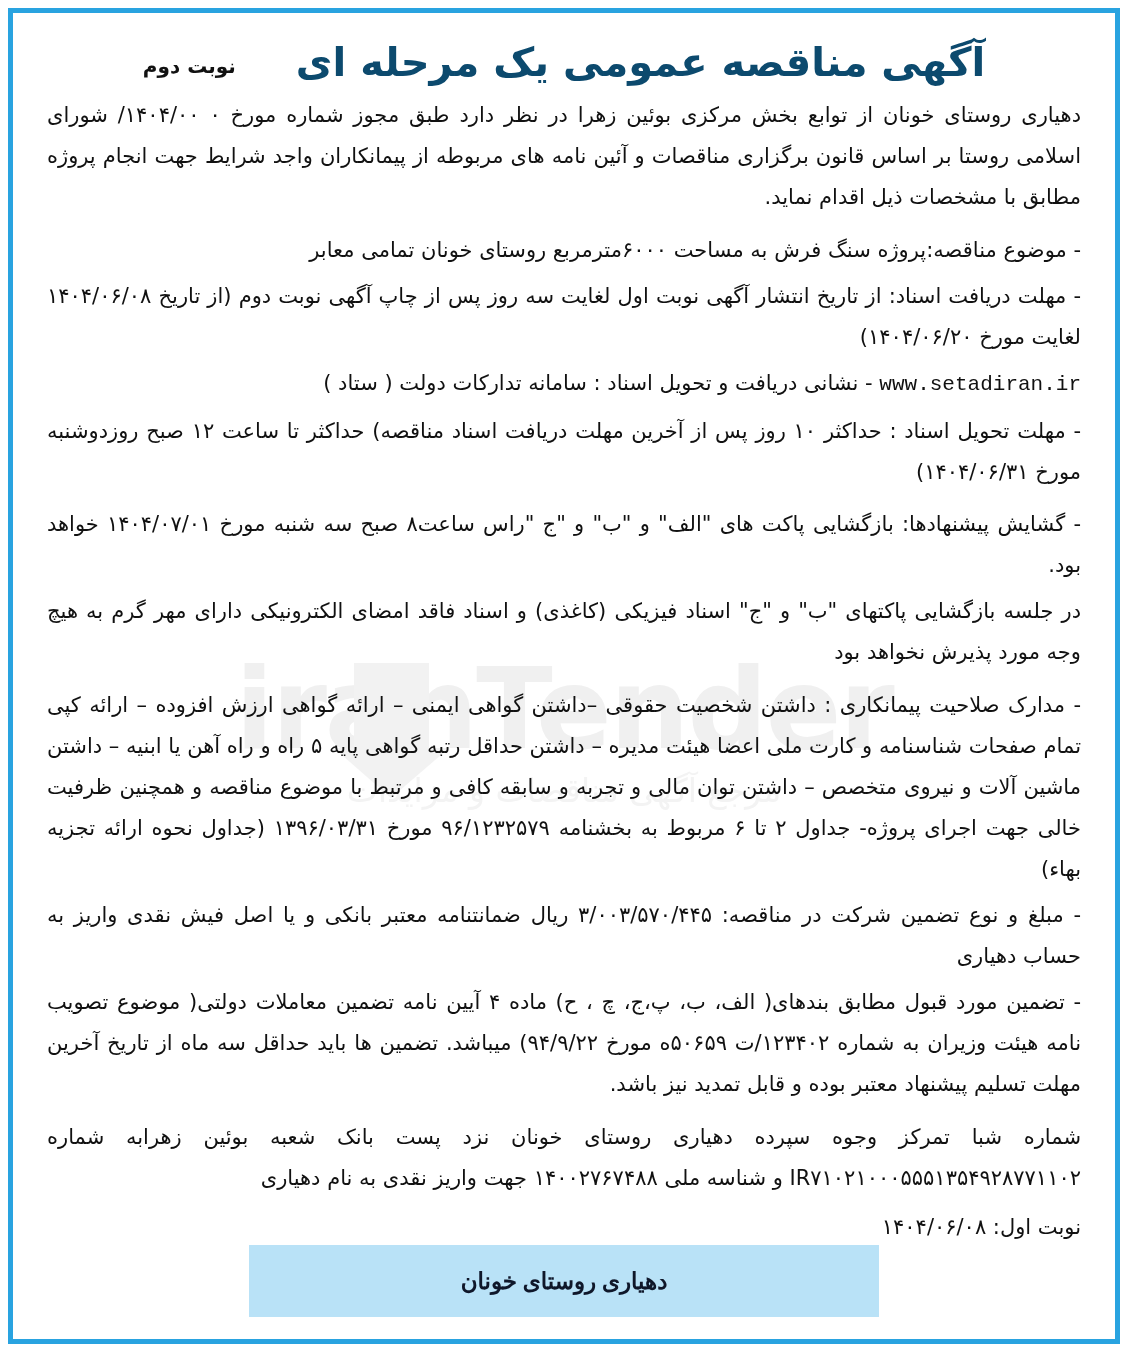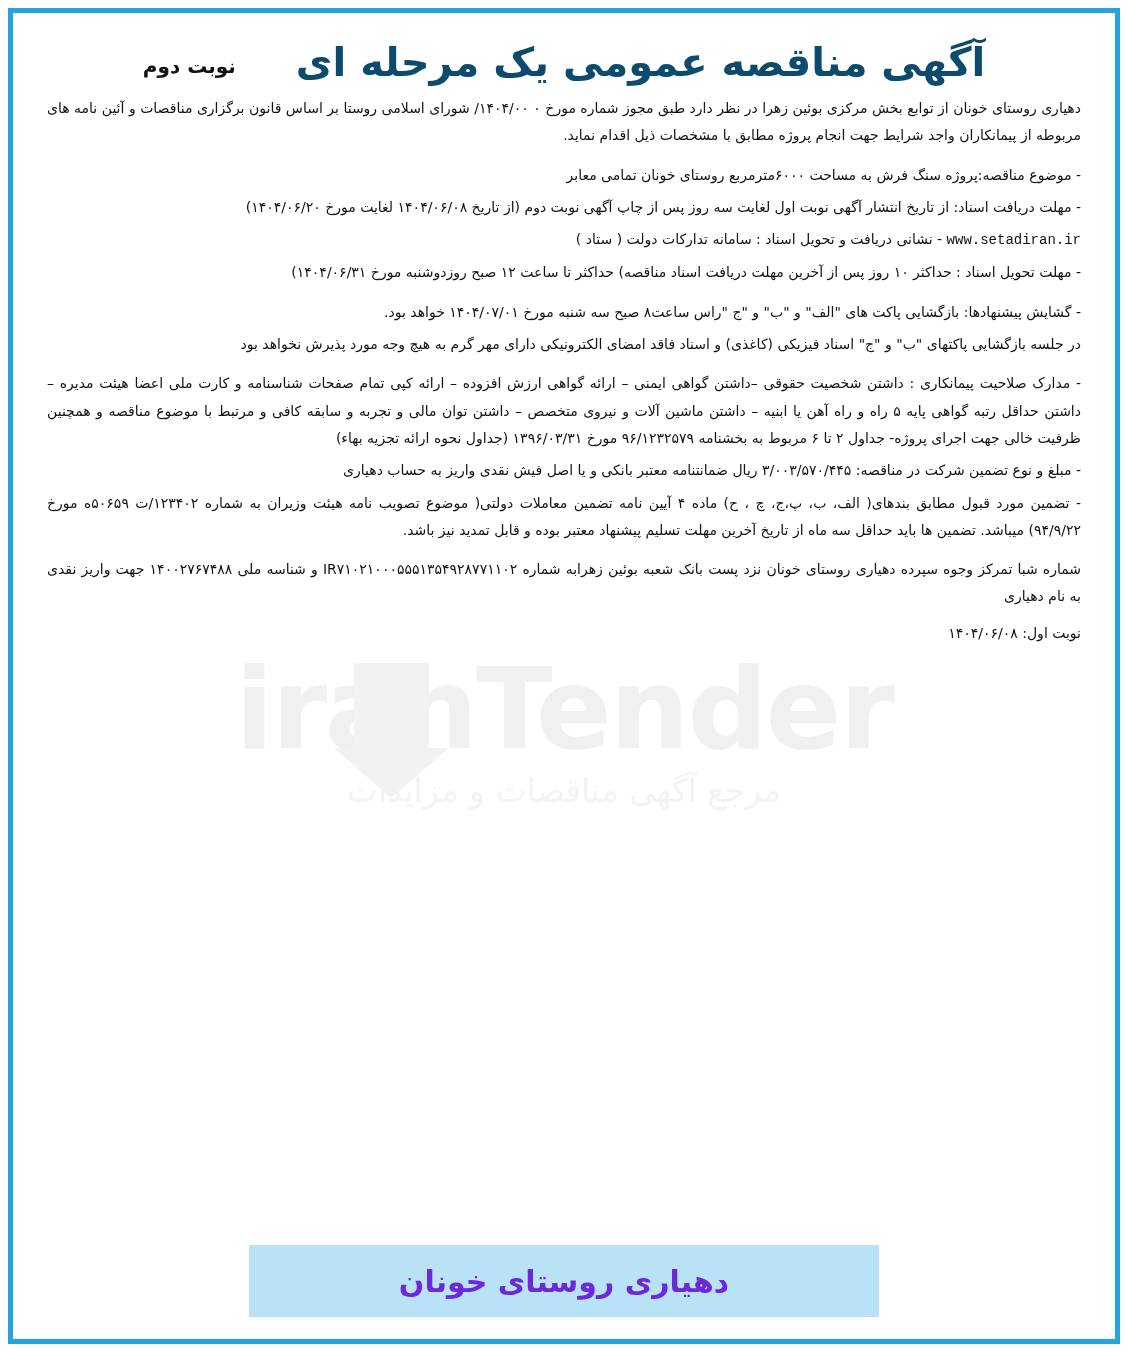--- a/index.html
+++ b/index.html
@@ -98,21 +98,21 @@
     font-weight: bold;
     white-space: nowrap;
     transform: translateY(4px);
   }
 
   
   .body {
     position: relative;
     z-index: 2;
     color: #111111;
-    font-size: 14px;
+    font-size: 21px;
     line-height: 1.95;
     text-align: justify;
     text-align-last: right;
   }
   .para {
     margin: 0 0 5px 0;
     text-align: justify;
     text-align-last: right;
   }
   .para.intro {
@@ -153,23 +153,24 @@
   }
   .footer-band {
     background: #b9e2f7;
     width: 630px;
     height: 72px;
     display: flex;
     align-items: center;
     justify-content: center;
   }
   .footer-text {
-    color: #6d28d9;
-    font-size: 30px;
-    font-weight: bold;
+    color: #0f172a;
+    font-size: 23px;
+    font-weight: bold;
+    font-family: Liberation Serif, serif;
   }
 </style>
 </head>
 <body>
 
 <div class="page">
   <div class="frame">
     <div class="inner">
 
       <div class="watermark">

